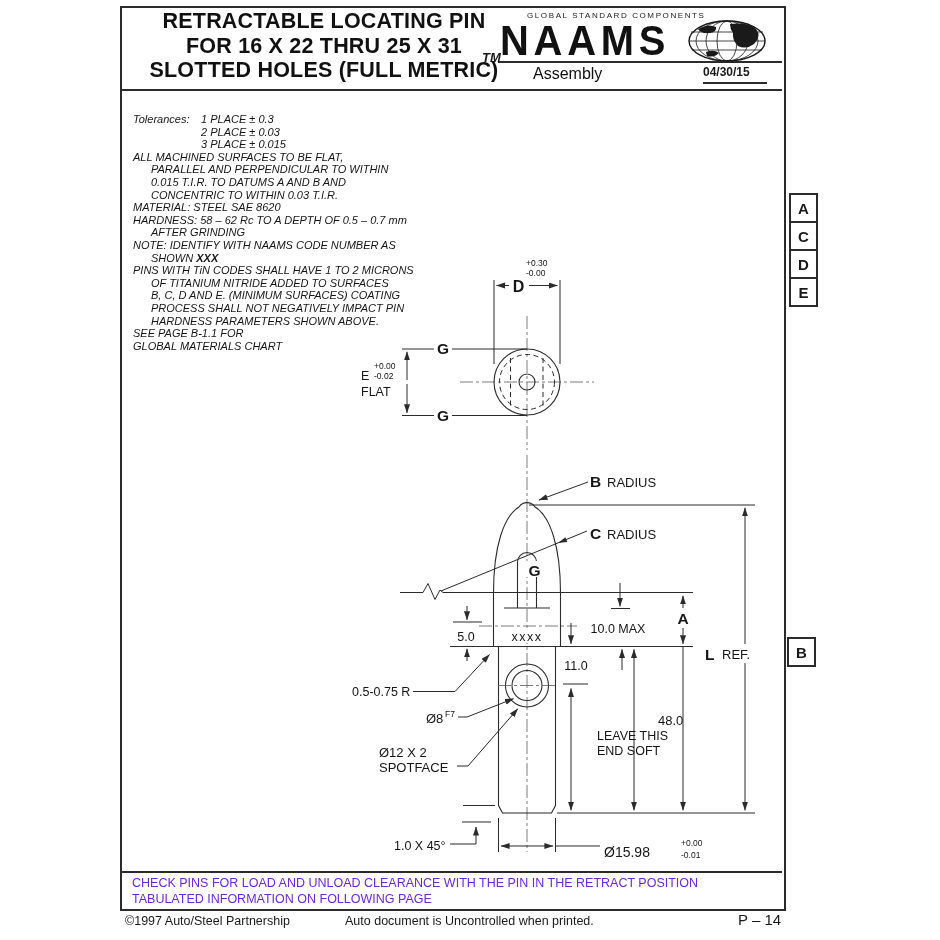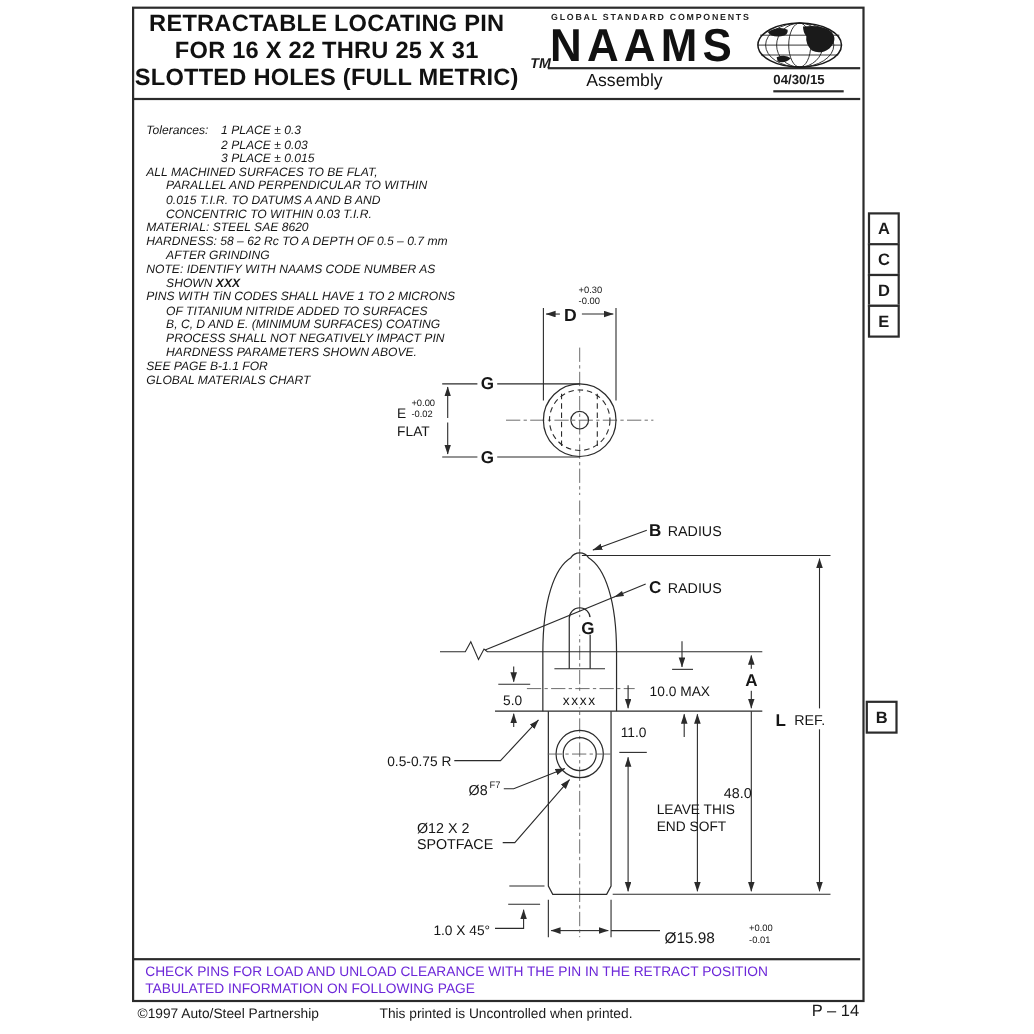--- a/index.html
+++ b/index.html
@@ -3,24 +3,24 @@
 <meta charset="utf-8">
 <style>
   html,body{margin:0;padding:0;background:#e8e8e8;}
   .page{position:relative;width:940px;height:940px;background:#ffffff;overflow:hidden;
         font-family:"Liberation Sans",sans-serif;color:#1a1a1a;}
   .abs{position:absolute;}
   
   .frame{left:120px;top:6px;width:662px;height:901px;border:2px solid #2b2b2b;}
   .hline{background:#2b2b2b;height:2px;}
   
-  .title-text{left:108px;top:9px;width:378px;text-align:center;
+  .title-text{left:135px;top:9px;width:378px;text-align:center;
               font-weight:bold;font-size:21.5px;line-height:24.5px;letter-spacing:0.2px;color:#111;}
   .tm{left:482px;top:50px;font-size:13px;font-weight:bold;font-style:italic;}
-  .tagline{left:501px;top:11px;font-size:8px;letter-spacing:1.6px;font-weight:bold;color:#222;}
+  .tagline{left:527px;top:11px;font-size:8px;letter-spacing:1.6px;font-weight:normal;color:#222;}
   .brand{left:500px;top:17px;font-size:42px;font-weight:bold;letter-spacing:5px;
          transform:scaleX(0.95);transform-origin:left top;color:#111;}
   .assembly{left:533px;top:65px;font-size:16px;color:#111;}
   .datebox{left:703px;top:65px;width:64px;height:17px;border-bottom:2px solid #2b2b2b;
            font-size:12px;font-weight:bold;text-align:left;}
   
   .notes{left:133px;top:113px;width:340px;font-size:11px;line-height:12.6px;color:#161616;font-style:italic;}
   .tol-row{display:flex;}
   .tol-label{width:68px;}
   .ind1{padding-left:18px;}
@@ -250,16 +250,16 @@
     <text class="t8" x="681" y="846">+0.00</text>
     <text class="t8" x="681" y="857.5">-0.01</text>
   </svg>
 
   <div class="abs bottom-notes">
     <div>CHECK PINS FOR LOAD AND UNLOAD CLEARANCE WITH THE PIN IN THE RETRACT POSITION</div>
     <div>TABULATED INFORMATION ON FOLLOWING PAGE</div>
   </div>
 
   <div class="abs footer-left">©1997 Auto/Steel Partnership</div>
-  <div class="abs footer-center">This printed is Uncontrolled when printed.</div>
+  <div class="abs footer-center">Auto document is Uncontrolled when printed.</div>
   <div class="abs footer-right">P – 14</div>
 
 </div>
 
 </body></html>

